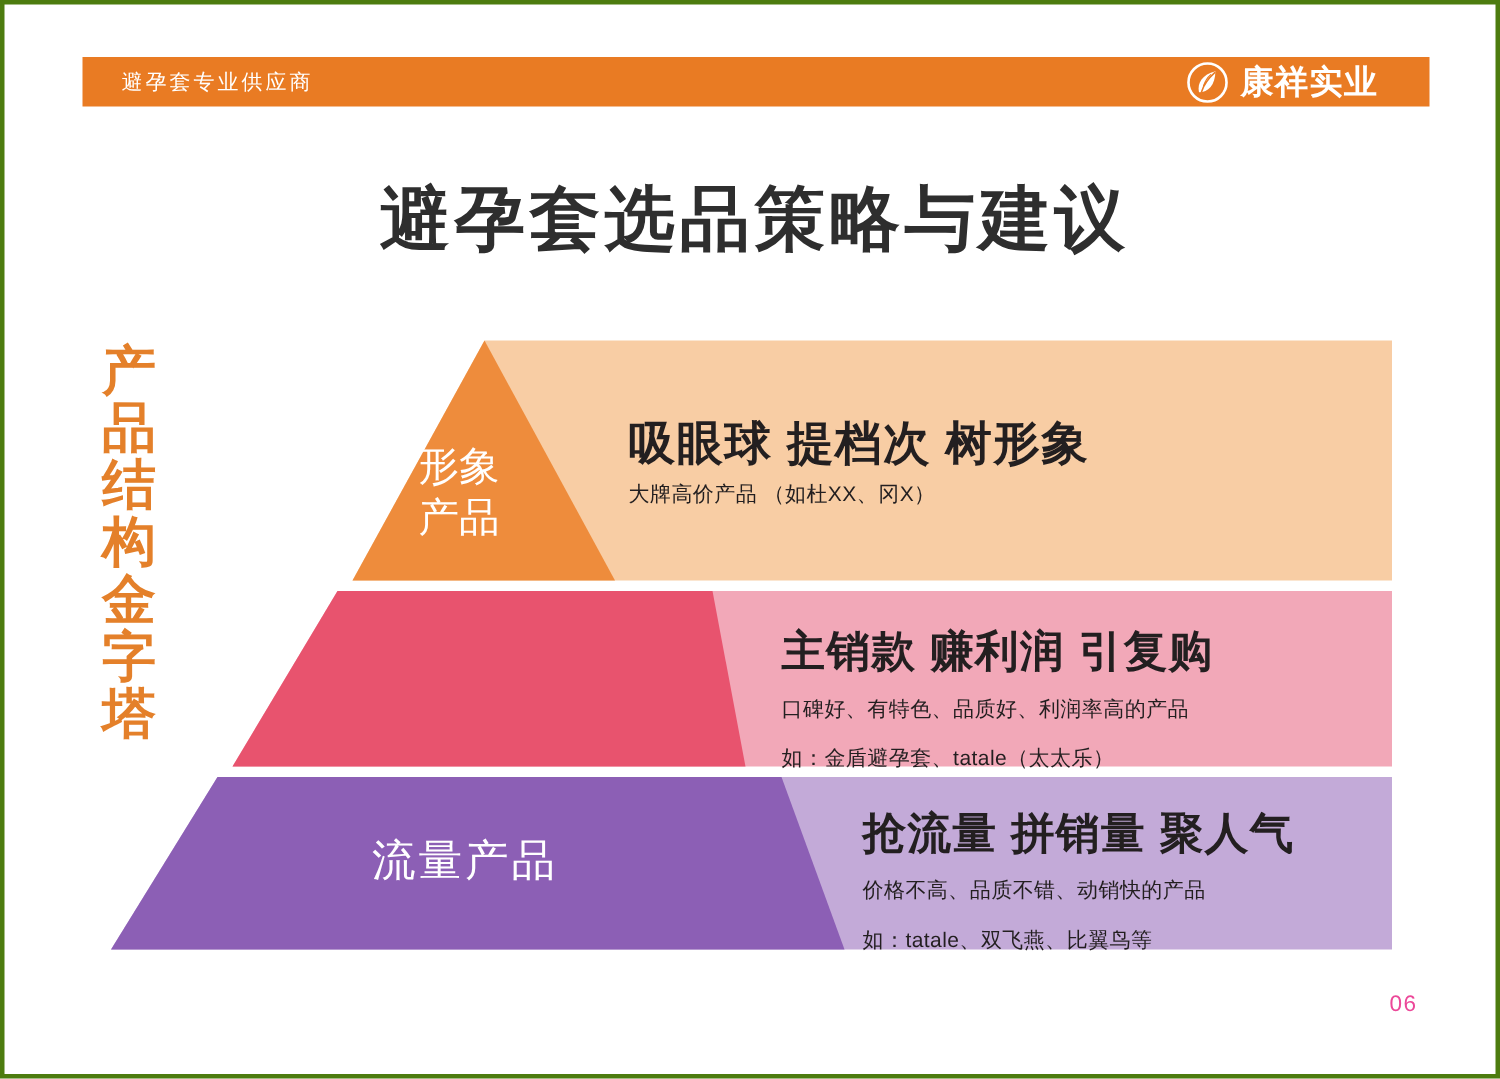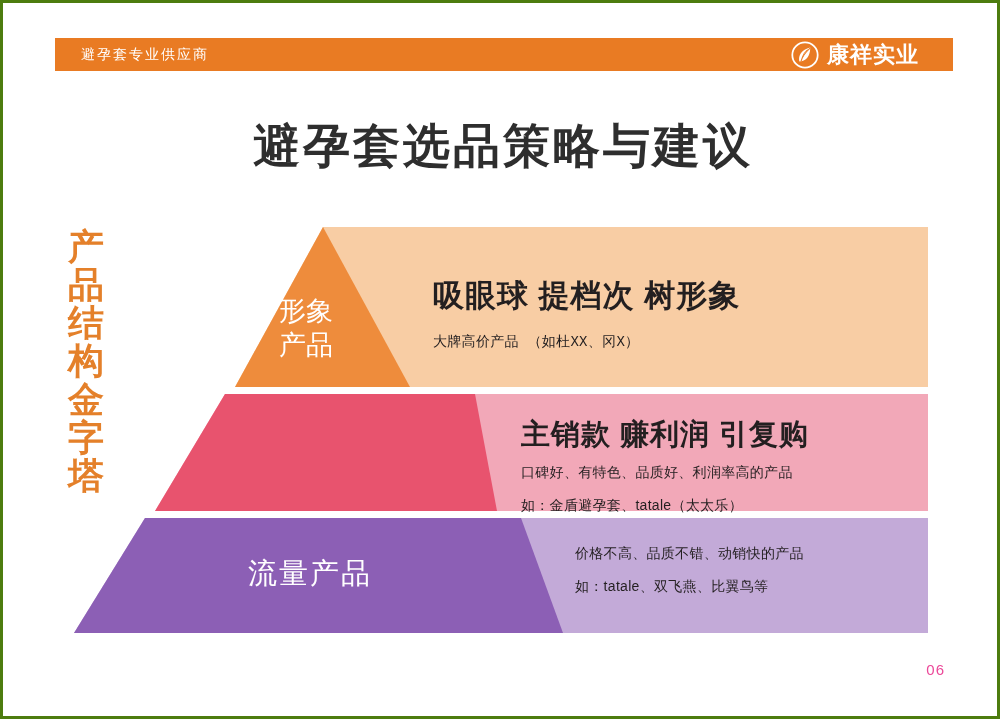--- a/index.html
+++ b/index.html
@@ -150,25 +150,25 @@
     color: #231f20;
     white-space: nowrap;
     margin-top: 9px;
     letter-spacing: 0.3px;
   }
   .tier-copy .subline + .subline {
     margin-top: 15px;
   }
 
   .copy-top {
-    left: 430px;
+    left: 416px;
     top: 272px;
   }
   .copy-top .headline { font-size: 31px; }
-  .copy-top .subline { margin-top: 16px; font-family: Liberation Mono, monospace; }
+  .copy-top .subline { margin-top: 4px; }
 
   .copy-mid {
     left: 518px;
     top: 412px;
   }
   .copy-mid .headline { font-size: 29px; }
   .copy-mid .subline { font-size: 14px; }
 
   .copy-bot {
     left: 572px;
@@ -242,19 +242,20 @@
     <div class="subline">大牌高价产品 （如杜XX、冈X）</div>
   </div>
 
   <div class="tier-copy copy-mid">
     <div class="headline">主销款 赚利润 引复购</div>
     <div class="subline">口碑好、有特色、品质好、利润率高的产品</div>
     <div class="subline">如：金盾避孕套、tatale（太太乐）</div>
   </div>
 
   <div class="tier-copy copy-bot">
+    <div class="headline">抢流量 拼销量 聚人气</div>
     <div class="subline">价格不高、品质不错、动销快的产品</div>
     <div class="subline">如：tatale、双飞燕、比翼鸟等</div>
   </div>
 
   <div class="page-number">06</div>
 
 </div>
 
 </body></html>

